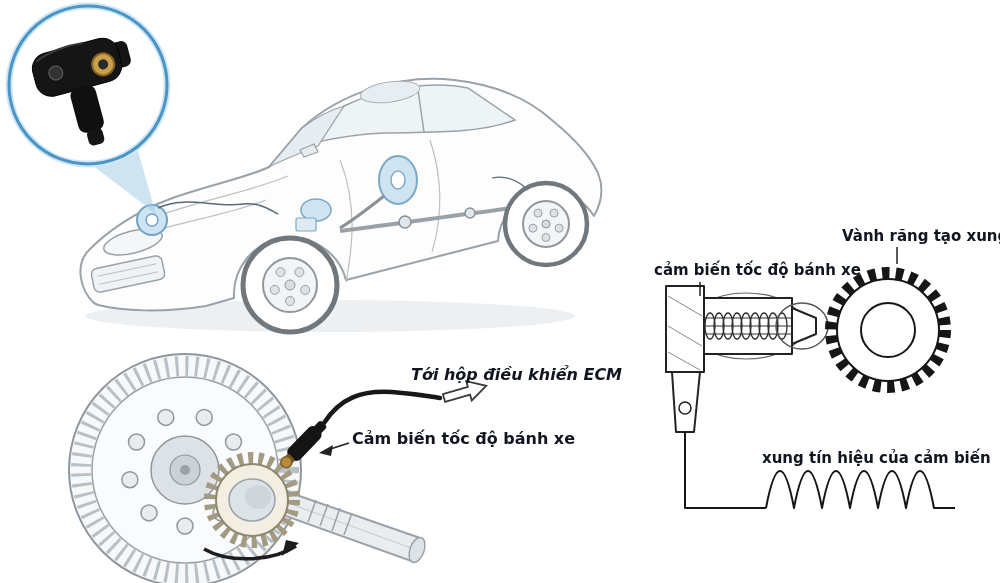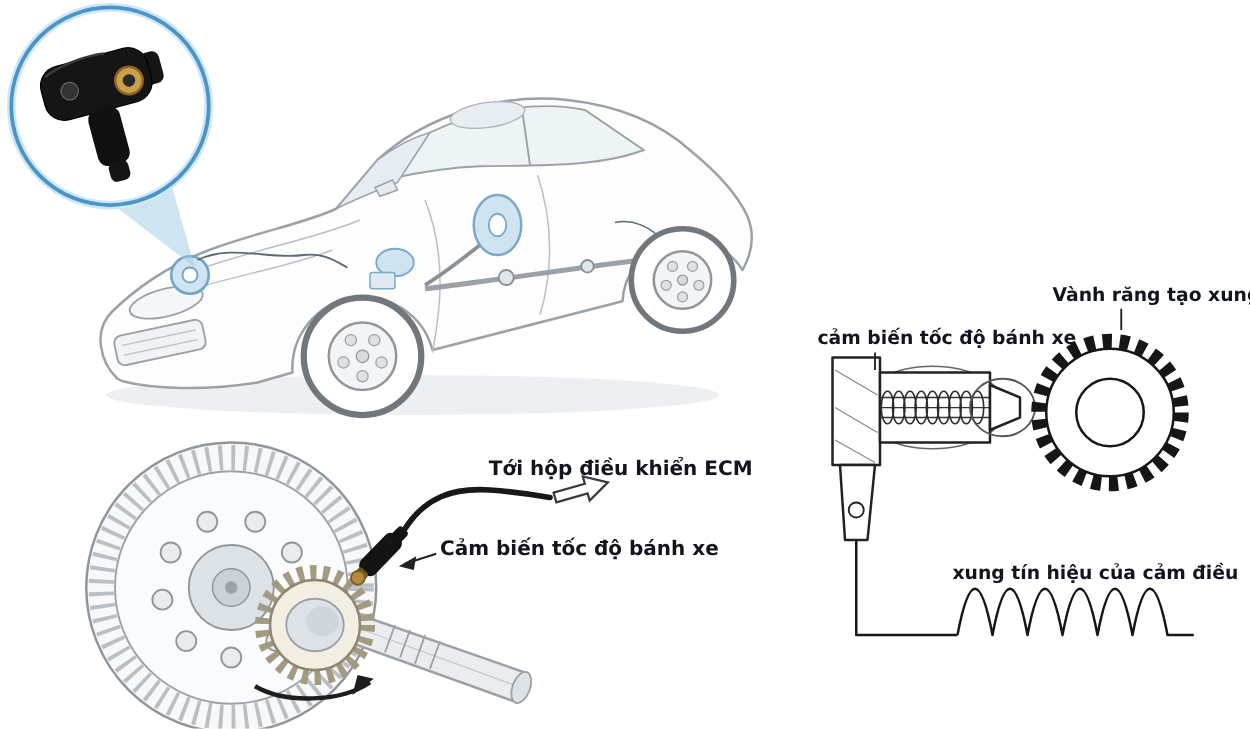--- a/index.html
+++ b/index.html
@@ -205,18 +205,18 @@
       <line x1="897" y1="247" x2="897" y2="264" stroke="#222222" stroke-width="1.5"></line>
     </g>
 
     <g fill="none" stroke="#161616" stroke-width="2">
       <path d="M685,432 L685,508 L766,508"></path>
       <path d="M766,508 q14,-74 28,0 q14,-74 28,0 q14,-74 28,0 q14,-74 28,0 q14,-74 28,0 q14,-74 28,0 L955,508"></path>
     </g>
   </g>
 </svg>
 
-  <div class="label big" style="left:391px;top:365px;">Tới hộp điều khiển ECM</div>
+  <div class="label big" style="left:411px;top:365px;font-style:italic;">Tới hộp điều khiển ECM</div>
   <div class="label big" style="left:352px;top:429px;">Cảm biến tốc độ bánh xe</div>
   <div class="label med" style="left:842px;top:227px;">Vành răng tạo xung</div>
   <div class="label med" style="left:654px;top:261px;">cảm biến tốc độ bánh xe</div>
-  <div class="label med" style="left:762px;top:449px;">xung tín hiệu của cảm điều</div>
+  <div class="label med" style="left:762px;top:449px;">xung tín hiệu của cảm biến</div>
 </div>
 
 </body></html>

